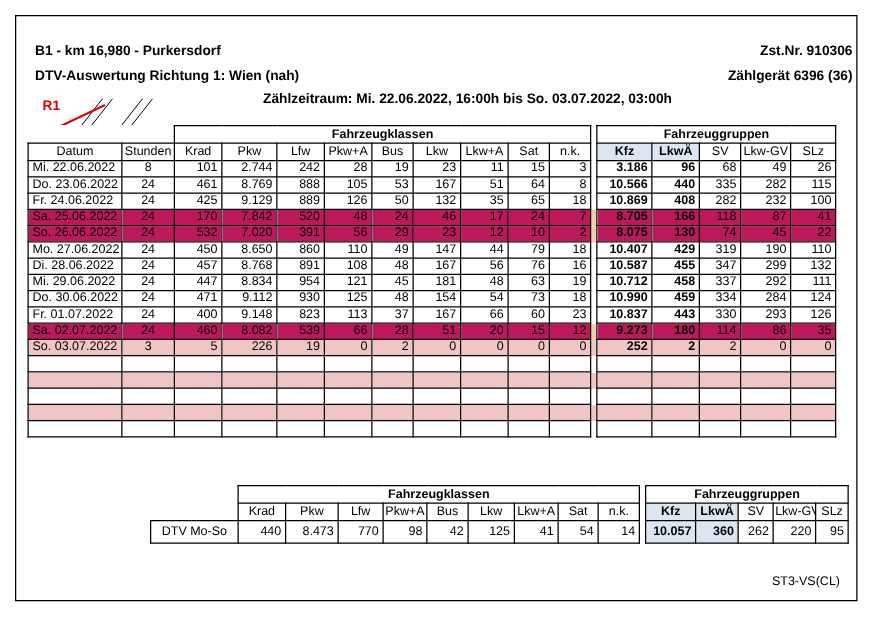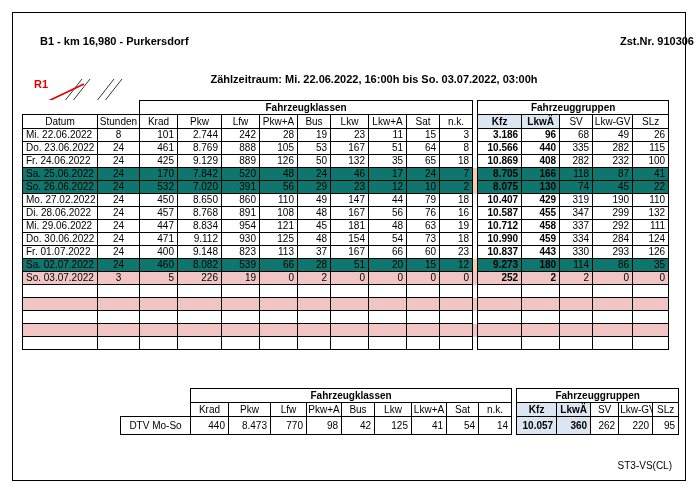--- a/index.html
+++ b/index.html
@@ -1,20 +1,20 @@
 <!DOCTYPE html>
 <html><head>
 <meta charset="utf-8">
 <style>
   html,body{margin:0;padding:0;background:#fff;}
   #page{position:relative;width:700px;height:495px;background:#ffffff;
         font-family:"Liberation Sans",sans-serif;color:#000;overflow:hidden;}
   #frame{position:absolute;left:12px;top:12px;width:674px;height:469px;
          border:1px solid #000;box-sizing:border-box;}
-  .trow{position:absolute;left:40px;width:654px;display:flex;
+  .trow{position:absolute;left:28px;width:654px;display:flex;
         justify-content:space-between;font-size:11px;font-weight:bold;}
   #trow1{top:35px;}
   #trow2{top:55px;}
   #period{position:absolute;top:73px;left:0;width:700px;text-align:center;
           font-size:11px;font-weight:bold;padding-left:24px;}
   #sketch{position:absolute;left:26px;top:76px;}
   #footer{position:absolute;right:28px;top:460px;font-size:10px;}
 
   table{border-collapse:collapse;table-layout:fixed;position:absolute;background:#fff;}
   #main-table{left:22px;top:100px;width:646px;}
@@ -27,34 +27,38 @@
   td.gapcell{border:none;}
   td.ghead{text-align:center;font-weight:bold;}
   td.ch{text-align:center;padding:0 1px;}
   td.num{text-align:right;}
   td.ctr{text-align:center;}
   td.datum{text-align:left;}
   td.lbl{text-align:center;}
   .bold{font-weight:bold;}
   .bluehead{background:#DCE6F1;font-weight:bold;}
   .bluecell{background:#DCE6F1;font-weight:bold;}
-  tr.hl-orange td{background:#0f766e;}
+  tr.hl-orange td{background:#be185d;}
   tr.hl-pink td{background:#F2C5C5;}
   tr.hl-orange td.gapcell{background:#F8CBAD;}
   tr.hl-pink td.gapcell{background:#F2C5C5;}
 </style>
 </head>
 <body>
 
 <div id="page">
   <div id="frame"></div>
 
   <div id="trow1" class="trow">
     <span>B1 - km 16,980 - Purkersdorf</span>
     <span>Zst.Nr. 910306</span>
+  </div>
+  <div id="trow2" class="trow">
+    <span>DTV-Auswertung Richtung 1: Wien (nah)</span>
+    <span>Zählgerät 6396 (36)</span>
   </div>
   <div id="period">Zählzeitraum: Mi. 22.06.2022, 16:00h bis So. 03.07.2022, 03:00h</div>
 
   <svg id="sketch" width="100" height="34" viewBox="0 0 100 34">
     <line x1="34" y1="31" x2="56" y2="3" stroke="#000" stroke-width="0.8"></line>
     <line x1="42" y1="31" x2="64" y2="3" stroke="#000" stroke-width="0.8"></line>
     <line x1="66" y1="31" x2="88" y2="3" stroke="#000" stroke-width="0.8"></line>
     <line x1="74" y1="31" x2="96" y2="3" stroke="#000" stroke-width="0.8"></line>
     <line x1="58" y1="8" x2="16" y2="28" stroke="#E00000" stroke-width="1.6"></line>
     <polygon points="12,30 17.9,23.9 20.5,29.3" fill="#E00000"></polygon>
@@ -196,21 +200,21 @@
           <td class="num">10</td>
           <td class="num">2</td>
           <td class="gapcell"></td>
           <td class="num bold">8.075</td>
           <td class="num bold">130</td>
           <td class="num">74</td>
           <td class="num">45</td>
           <td class="num">22</td>
         </tr>
         <tr class="body">
-          <td class="datum">Mo. 27.02.2022</td>
+          <td class="datum">Mo. 27.06.2022</td>
           <td class="ctr">24</td>
           <td class="num">450</td>
           <td class="num">8.650</td>
           <td class="num">860</td>
           <td class="num">110</td>
           <td class="num">49</td>
           <td class="num">147</td>
           <td class="num">44</td>
           <td class="num">79</td>
           <td class="num">18</td>

